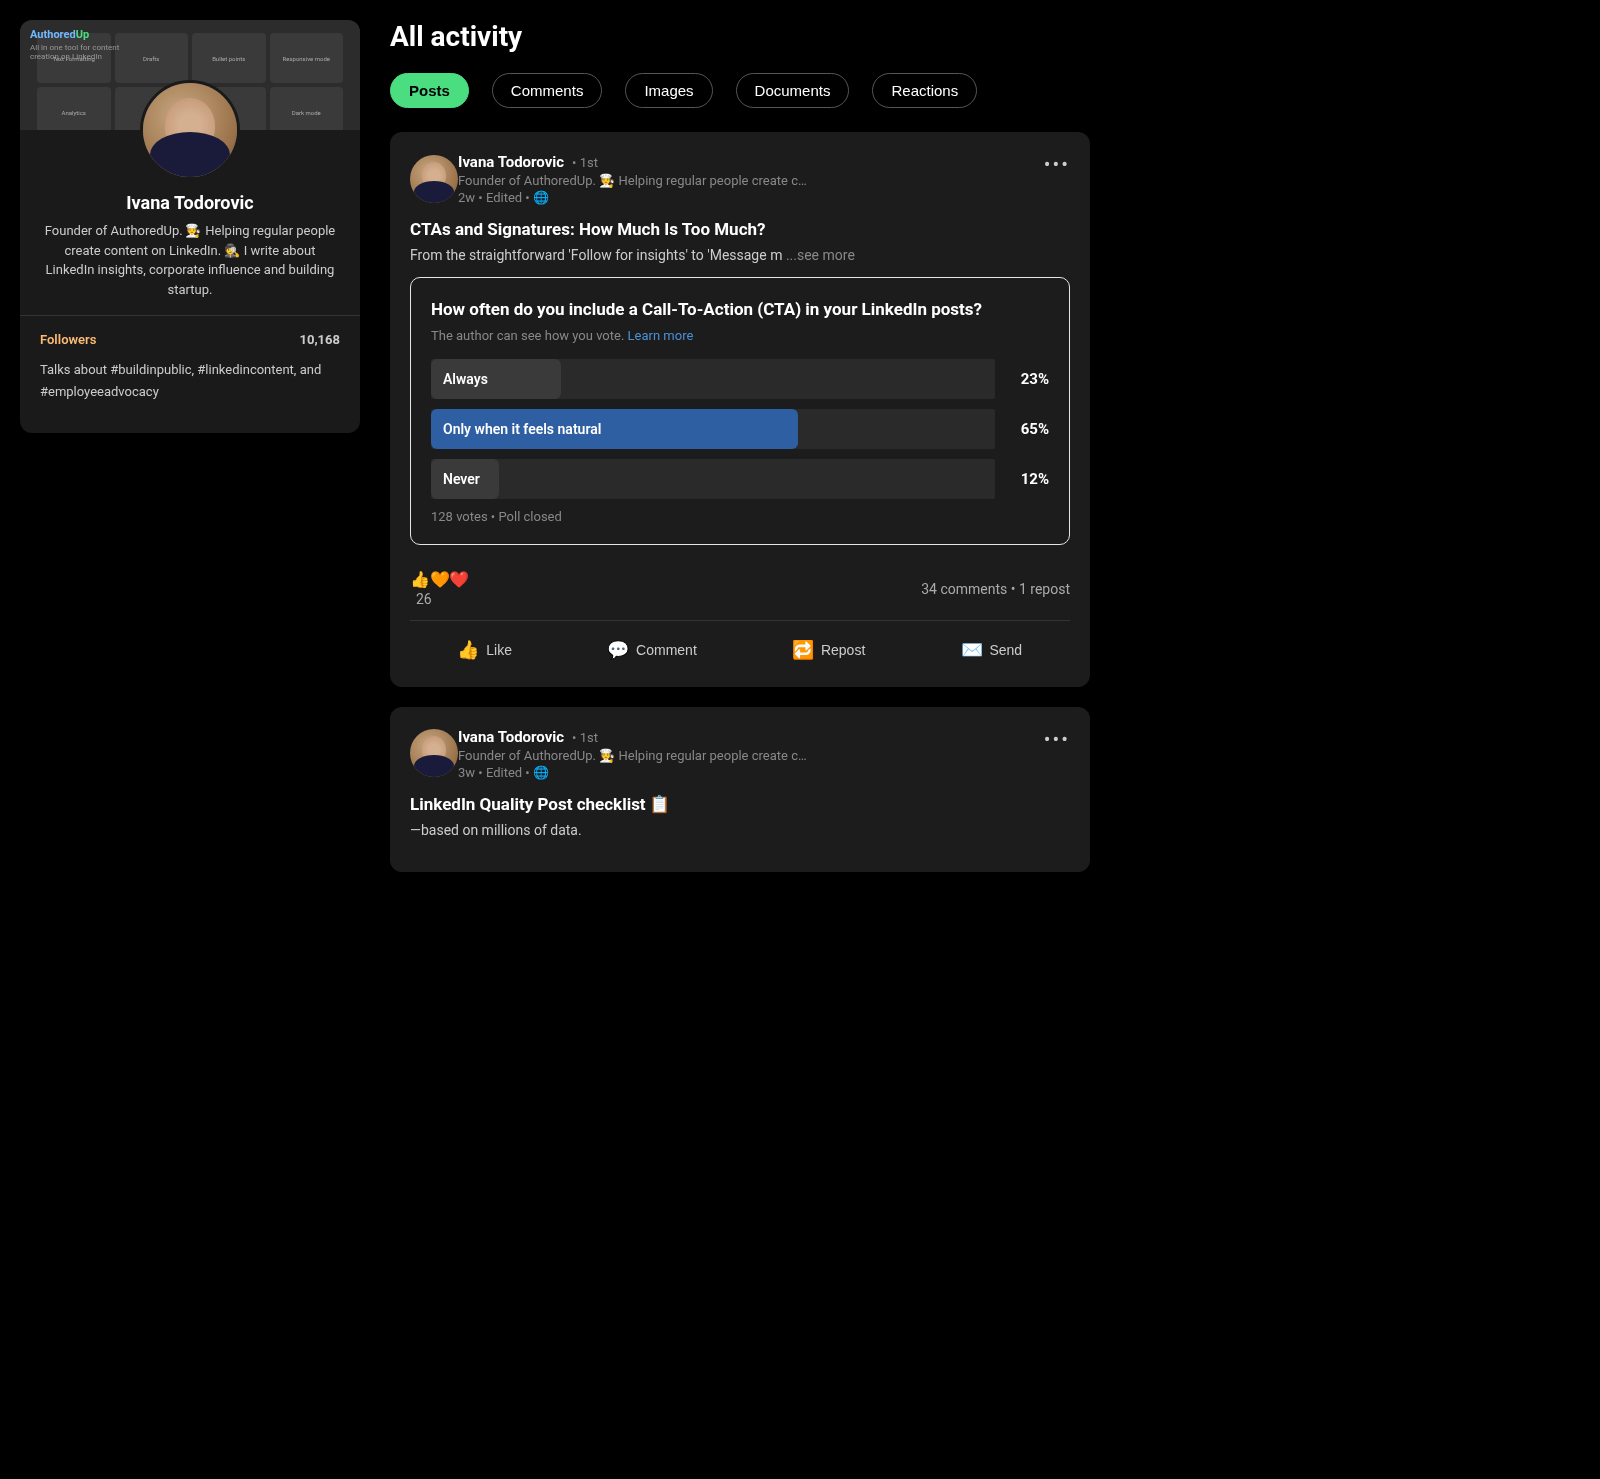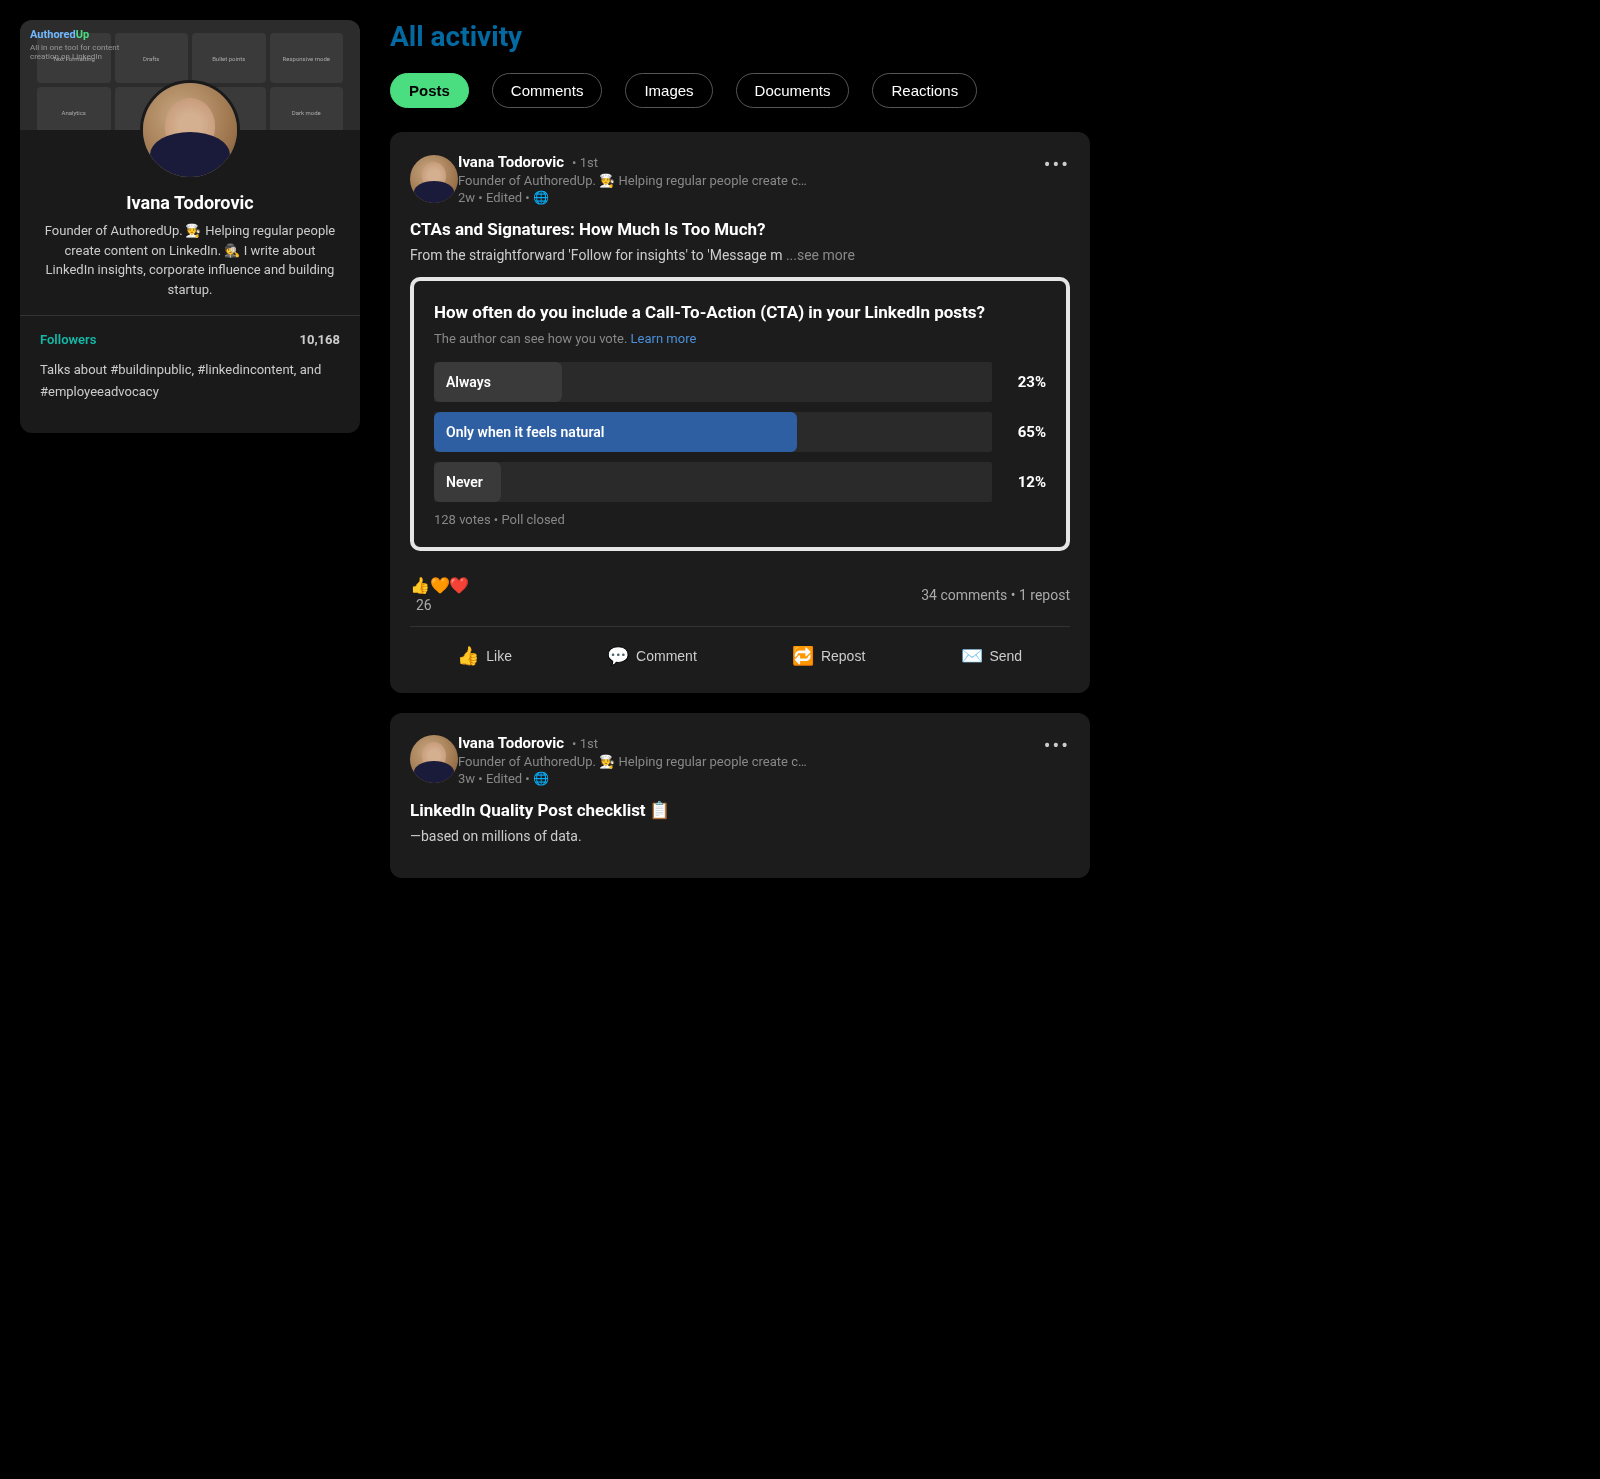--- a/index.html
+++ b/index.html
@@ -133,21 +133,21 @@
       margin: 16px 0;
     }
     .followers-row {
       width: 100%;
       display: flex;
       justify-content: space-between;
       padding: 0 20px;
     }
     .followers-label {
       font-size: 13px;
-      color: #14b8a6;
+      color: #fdba74;
       font-weight: 600;
     }
     .followers-count {
       font-size: 13px;
       color: #ccc;
       font-weight: 700;
     }
     .hashtags {
       padding: 12px 20px 0;
       font-size: 13px;
@@ -172,21 +172,21 @@
 
     
     .main {
       flex: 1;
       padding: 20px 30px;
       max-width: 760px;
     }
     .page-title {
       font-size: 28px;
       font-weight: 700;
-      color: #0369a1;
+      color: #ffffff;
       margin-bottom: 20px;
     }
     .tabs {
       display: flex;
       gap: 23px;
       margin-bottom: 24px;
       flex-wrap: wrap;
     }
     .tab {
       padding: 8px 18px;
@@ -288,21 +288,21 @@
       color: #ccc;
       margin-bottom: 14px;
     }
     .see-more {
       color: #888;
       cursor: pointer;
     }
 
     
     .poll-container {
-      border: 4px solid #e5e5e5;
+      border: 1px solid #e5e5e5;
       border-radius: 10px;
       padding: 20px;
       margin-bottom: 25px;
     }
     .poll-question {
       font-size: 17px;
       font-weight: 700;
       color: #fff;
       margin-bottom: 6px;
       line-height: 1.4;

